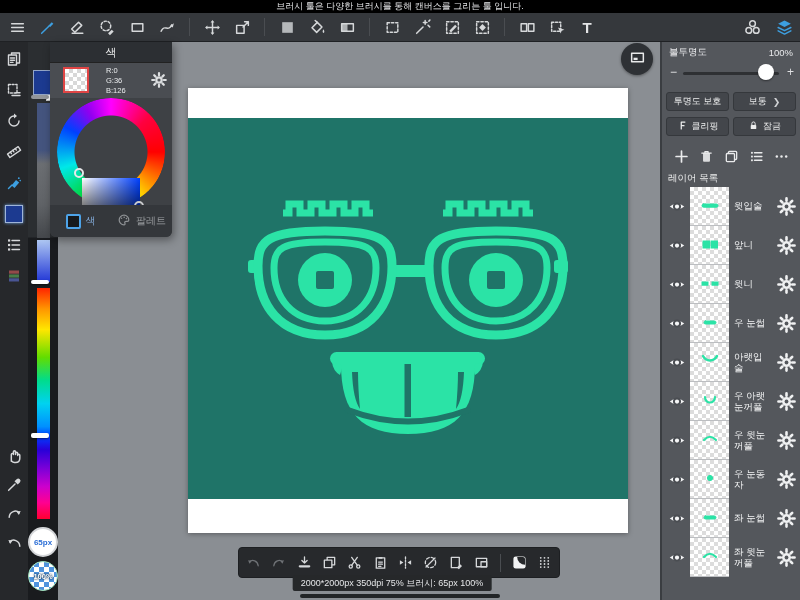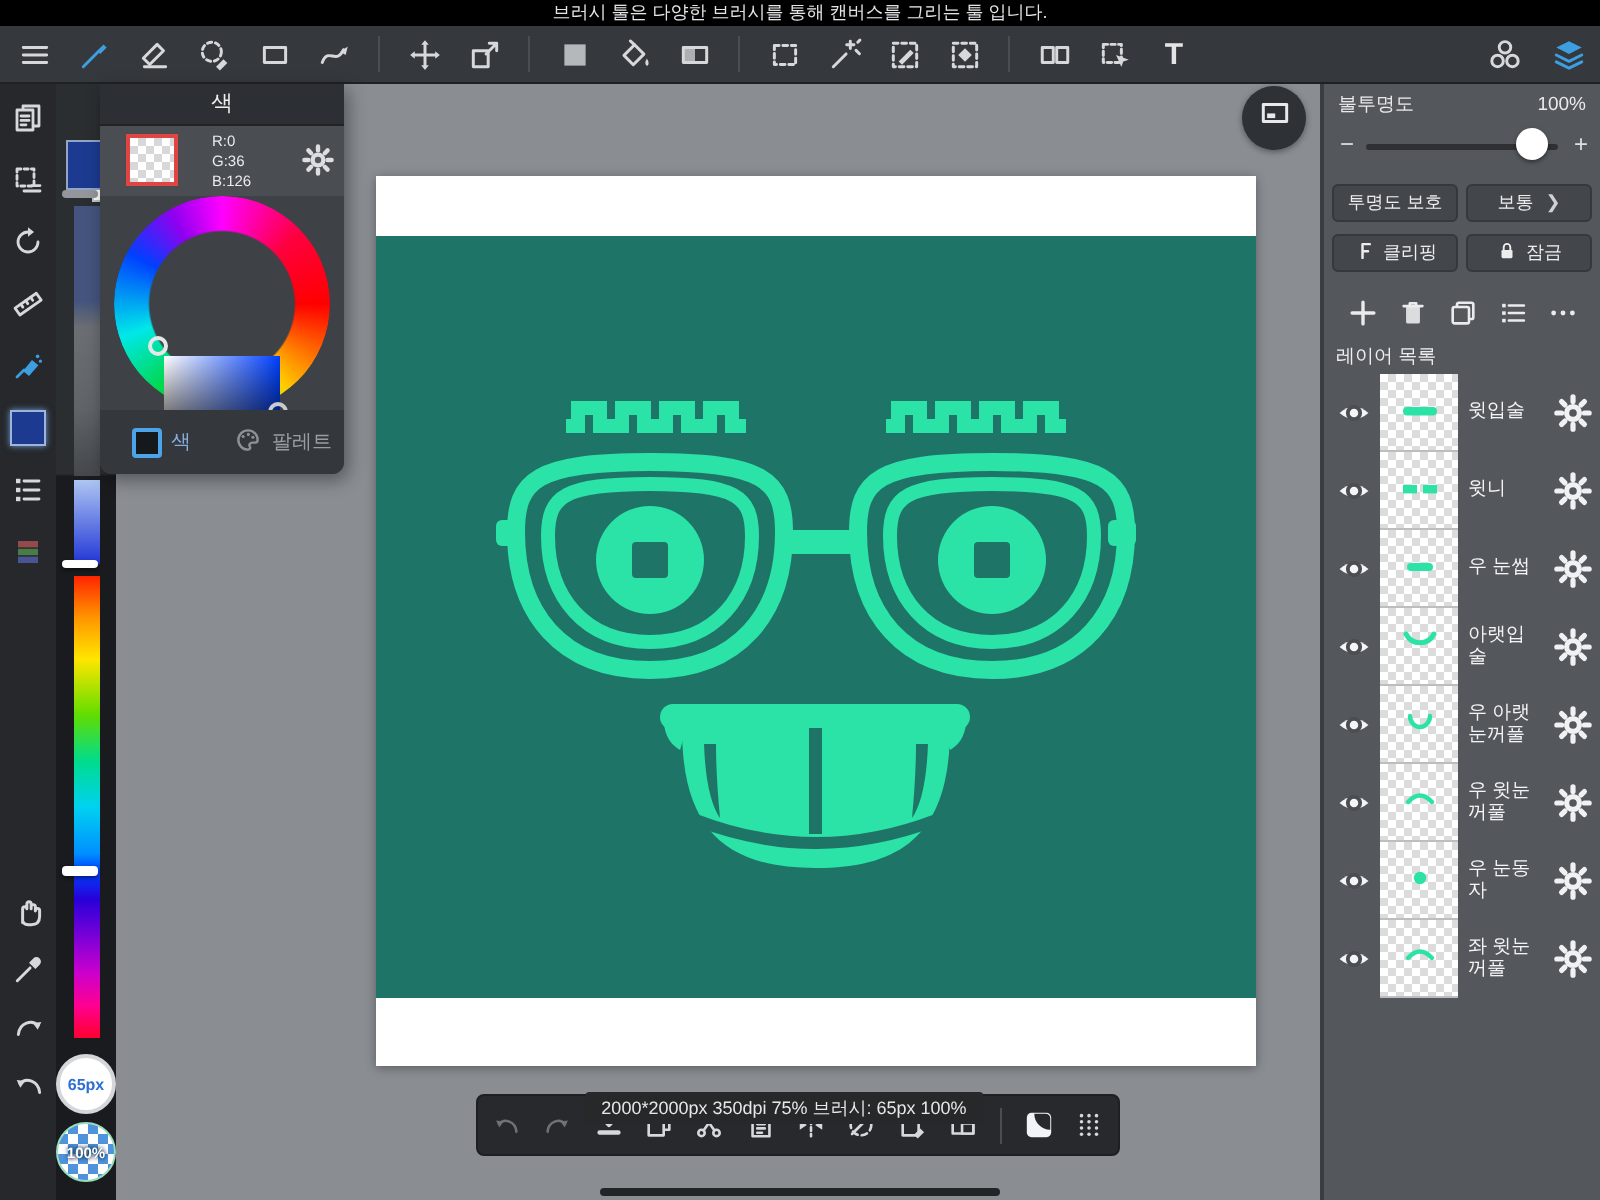--- a/index.html
+++ b/index.html
@@ -112,21 +112,21 @@
   .ink{fill:var(--ink);}
   .inkline{stroke:var(--ink);fill:none;}
   .bgfill{fill:var(--teal);}
   .bgline{stroke:var(--teal);fill:none;}
 
   #bottom-toolbar{position:absolute;left:180px;top:505px;width:322px;height:31px;background:#27292c;
                   border:1px solid #1d1f22;border-radius:4px;display:flex;align-items:center;
                   justify-content:space-evenly;box-sizing:border-box;z-index:3;}
   #bottom-toolbar .tbtn{width:22px;height:22px;}
   #bottom-toolbar .tbtn svg{width:15px;height:15px;}
-  #status-pill{position:absolute;left:334px;top:504px;transform:translateX(-50%);height:16px;
+  #status-pill{position:absolute;left:334px;top:533px;transform:translateX(-50%);height:16px;
                background:#26282a;border-radius:2px;color:#e6e7e9;font-size:9px;line-height:16px;
                padding:0 8px;white-space:nowrap;z-index:3;}
   #home-indicator{position:absolute;left:242px;top:552px;width:200px;height:4px;background:#222527;
                   border-radius:2px;}
 
   
   #right-panel{position:absolute;left:660px;top:42px;width:140px;height:558px;background:#54575c;
                border-left:2px solid #3a3d41;box-sizing:border-box;overflow:hidden;}
   .rp-header{height:24px;text-align:center;font-size:12px;font-weight:bold;color:#f1f2f4;
              line-height:24px;border-bottom:1px solid #45484c;}
@@ -653,20 +653,40 @@
     <span class="lr-name">윗입술</span>
     <span class="lr-gear"><svg viewBox="0 0 16 16" fill="none" stroke="currentColor" stroke-width="1.4" stroke-linecap="round" stroke-linejoin="round">
               <g stroke-width="2.2">
                 <path d="M8,1.2v2M8,12.8v2M1.2,8h2M12.8,8h2M3.2,3.2l1.4,1.4M11.4,11.4l1.4,1.4M12.8,3.2l-1.4,1.4M4.6,11.4l-1.4,1.4"></path>
               </g>
               <circle cx="8" cy="8" r="3.8" fill="currentColor" stroke="none"></circle>
               <circle cx="8" cy="8" r="1.6" fill="#54575c" stroke="none"></circle>
             </svg></span>
   </div>
 
+  <div class="layer-row">
+    <span class="lr-eye"><svg viewBox="0 0 16 16" fill="none" stroke="currentColor" stroke-width="1.4" stroke-linecap="round" stroke-linejoin="round">
+              <path d="M1.2,8 Q8,2.2 14.8,8 Q8,13.8 1.2,8 Z" fill="#f4f5f6" stroke="none"></path>
+              <circle cx="8" cy="8" r="2.9" fill="none" stroke="#4a4d52" stroke-width="1.8"></circle>
+            </svg></span>
+    <span class="lr-thumb">
+            <svg viewBox="0 0 36 30" fill="#2be3a6" stroke="#2be3a6" stroke-linecap="round">
+              <rect x="11" y="11" width="6.5" height="7"></rect>
+              <rect x="19" y="11" width="6.5" height="7"></rect>
+            </svg>
+          </span>
+    <span class="lr-name">앞니</span>
+    <span class="lr-gear"><svg viewBox="0 0 16 16" fill="none" stroke="currentColor" stroke-width="1.4" stroke-linecap="round" stroke-linejoin="round">
+              <g stroke-width="2.2">
+                <path d="M8,1.2v2M8,12.8v2M1.2,8h2M12.8,8h2M3.2,3.2l1.4,1.4M11.4,11.4l1.4,1.4M12.8,3.2l-1.4,1.4M4.6,11.4l-1.4,1.4"></path>
+              </g>
+              <circle cx="8" cy="8" r="3.8" fill="currentColor" stroke="none"></circle>
+              <circle cx="8" cy="8" r="1.6" fill="#54575c" stroke="none"></circle>
+            </svg></span>
+  </div>
 
   <div class="layer-row">
     <span class="lr-eye"><svg viewBox="0 0 16 16" fill="none" stroke="currentColor" stroke-width="1.4" stroke-linecap="round" stroke-linejoin="round">
               <path d="M1.2,8 Q8,2.2 14.8,8 Q8,13.8 1.2,8 Z" fill="#f4f5f6" stroke="none"></path>
               <circle cx="8" cy="8" r="2.9" fill="none" stroke="#4a4d52" stroke-width="1.8"></circle>
             </svg></span>
     <span class="lr-thumb">
             <svg viewBox="0 0 36 30" fill="#2be3a6" stroke="#2be3a6" stroke-linecap="round">
               <rect x="10" y="13" width="6" height="3.2"></rect>
               <rect x="20" y="13" width="6" height="3.2"></rect>
@@ -775,20 +795,39 @@
     <span class="lr-name">우 눈동자</span>
     <span class="lr-gear"><svg viewBox="0 0 16 16" fill="none" stroke="currentColor" stroke-width="1.4" stroke-linecap="round" stroke-linejoin="round">
               <g stroke-width="2.2">
                 <path d="M8,1.2v2M8,12.8v2M1.2,8h2M12.8,8h2M3.2,3.2l1.4,1.4M11.4,11.4l1.4,1.4M12.8,3.2l-1.4,1.4M4.6,11.4l-1.4,1.4"></path>
               </g>
               <circle cx="8" cy="8" r="3.8" fill="currentColor" stroke="none"></circle>
               <circle cx="8" cy="8" r="1.6" fill="#54575c" stroke="none"></circle>
             </svg></span>
   </div>
 
+  <div class="layer-row">
+    <span class="lr-eye"><svg viewBox="0 0 16 16" fill="none" stroke="currentColor" stroke-width="1.4" stroke-linecap="round" stroke-linejoin="round">
+              <path d="M1.2,8 Q8,2.2 14.8,8 Q8,13.8 1.2,8 Z" fill="#f4f5f6" stroke="none"></path>
+              <circle cx="8" cy="8" r="2.9" fill="none" stroke="#4a4d52" stroke-width="1.8"></circle>
+            </svg></span>
+    <span class="lr-thumb">
+            <svg viewBox="0 0 36 30" fill="#2be3a6" stroke="#2be3a6" stroke-linecap="round">
+              <rect x="12" y="13" width="12" height="3" rx="1.5"></rect>
+            </svg>
+          </span>
+    <span class="lr-name">좌 눈썹</span>
+    <span class="lr-gear"><svg viewBox="0 0 16 16" fill="none" stroke="currentColor" stroke-width="1.4" stroke-linecap="round" stroke-linejoin="round">
+              <g stroke-width="2.2">
+                <path d="M8,1.2v2M8,12.8v2M1.2,8h2M12.8,8h2M3.2,3.2l1.4,1.4M11.4,11.4l1.4,1.4M12.8,3.2l-1.4,1.4M4.6,11.4l-1.4,1.4"></path>
+              </g>
+              <circle cx="8" cy="8" r="3.8" fill="currentColor" stroke="none"></circle>
+              <circle cx="8" cy="8" r="1.6" fill="#54575c" stroke="none"></circle>
+            </svg></span>
+  </div>
 
   <div class="layer-row">
     <span class="lr-eye"><svg viewBox="0 0 16 16" fill="none" stroke="currentColor" stroke-width="1.4" stroke-linecap="round" stroke-linejoin="round">
               <path d="M1.2,8 Q8,2.2 14.8,8 Q8,13.8 1.2,8 Z" fill="#f4f5f6" stroke="none"></path>
               <circle cx="8" cy="8" r="2.9" fill="none" stroke="#4a4d52" stroke-width="1.8"></circle>
             </svg></span>
     <span class="lr-thumb">
             <svg viewBox="0 0 36 30" fill="#2be3a6" stroke="#2be3a6" stroke-linecap="round">
               <path d="M12,15 q6,-6.5 12,0" fill="none" stroke-width="2.2"></path>
             </svg>

